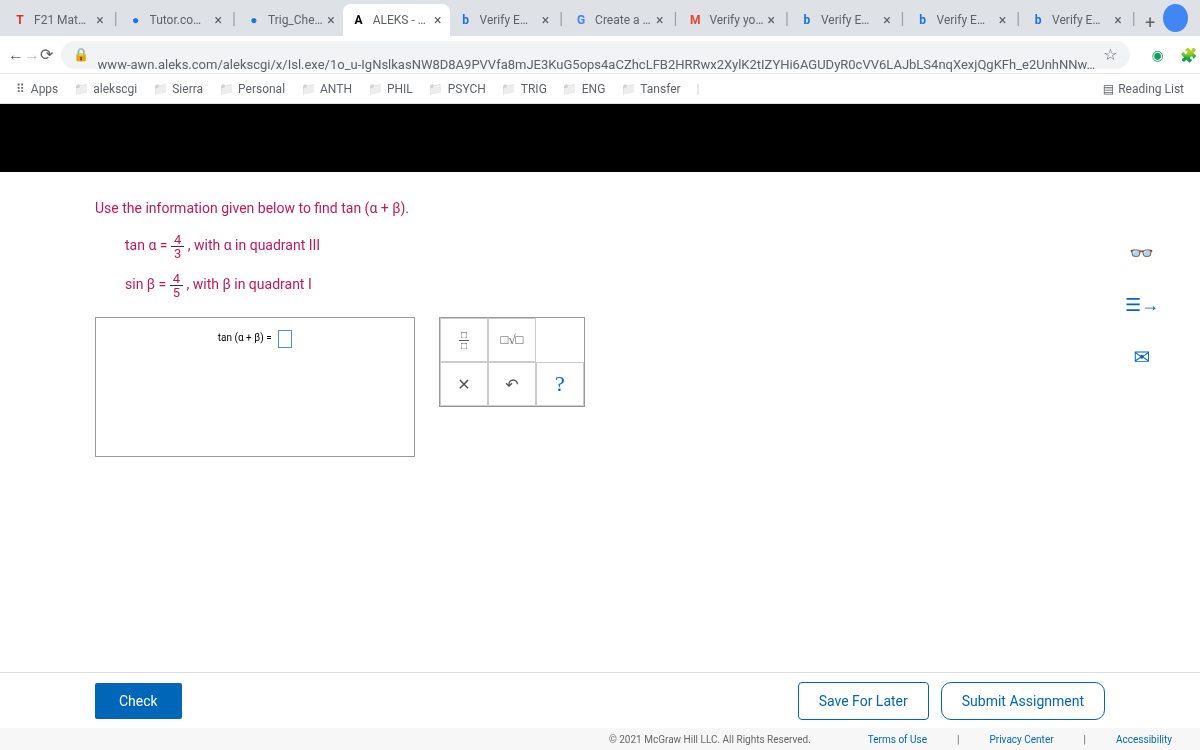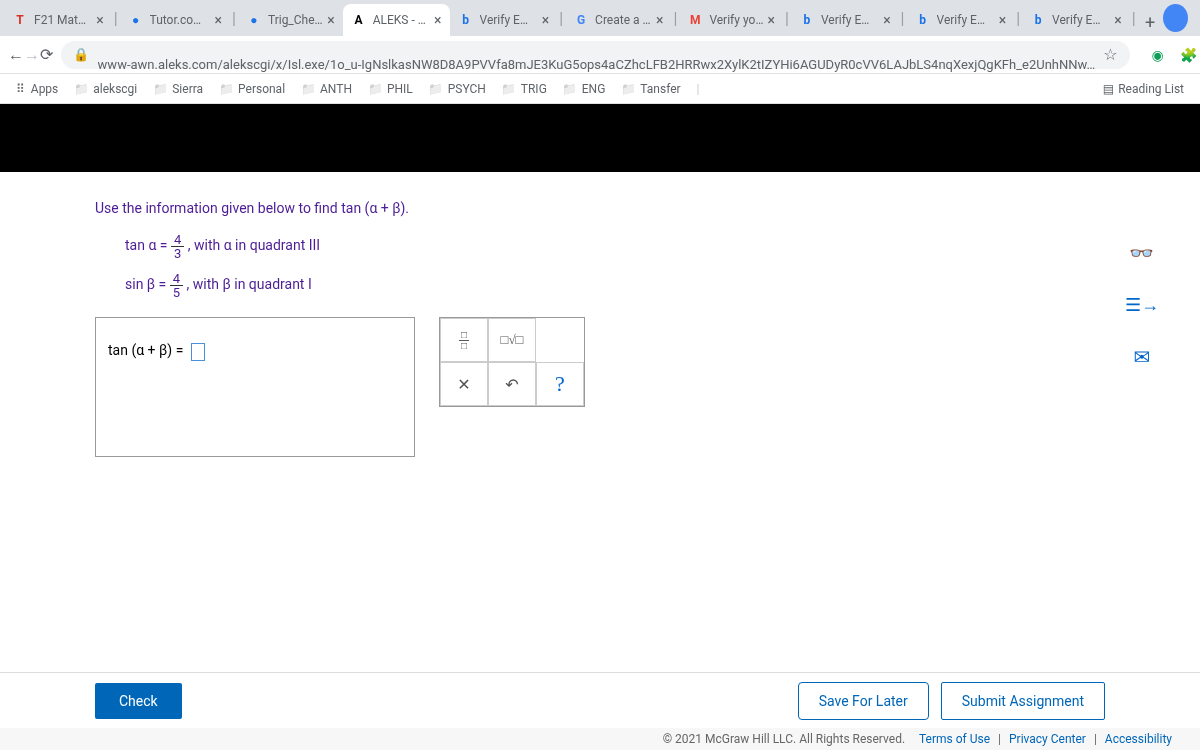--- a/index.html
+++ b/index.html
@@ -30,47 +30,47 @@
 .bm-item { display: flex; align-items: center; padding: 4px 8px; cursor: pointer; border-radius: 4px; }
 .bm-icon { margin-right: 6px; color: #5f6368; }
 .bm-folder::before { content: "📁"; filter: grayscale(1) opacity(0.6); margin-right: 4px; }
 .reading-list { margin-left: auto; display: flex; align-items: center; padding: 4px 8px; cursor: pointer; }
 .reading-list::before { content: "▤"; margin-right: 4px; }
 
 
 .aleks-header { height: 68px; background: #000; }
 .content-wrap { padding: 24px 80px 0 95px; }
 
-.problem-text { font-size: 14px; color: #4c1d95; line-height: 1.8; font-family: Georgia, serif; }
+.problem-text { font-size: 14px; color: #be185d; line-height: 1.8; font-family: Georgia, serif; }
 .problem-text .line { margin-bottom: 12px; }
 .frac { display: inline-flex; flex-direction: column; align-items: center; vertical-align: middle; font-size: 13px; line-height: 1; }
 .frac .num { border-bottom: 1px solid #333; padding: 0 3px; }
 .frac .den { padding: 0 3px; }
 
 .answer-row { display: flex; gap: 24px; margin-top: 18px; align-items: flex-start; }
-.answer-box { width: 320px; height: 140px; border: 1px solid #999; padding: 24px 12px; font-family: Georgia, serif; font-size: 14px; }
+.answer-box { width: 320px; height: 140px; border: 1px solid #999; padding: 12px 12px; font-family: Georgia, serif; font-size: 10px; text-align: center; }
 .answer-input { display: inline-block; width: 14px; height: 18px; border: 1px solid #4a90d9; vertical-align: middle; margin-left: 4px; }
 
 .tool-palette { display: grid; grid-template-columns: repeat(3, 48px); grid-template-rows: repeat(2, 44px); border: 1px solid #999; }
 .tool-cell { border: 1px solid #ccc; display: flex; align-items: center; justify-content: center; font-size: 16px; color: #555; cursor: pointer; font-family: Georgia, serif; }
 .tool-frac { display: flex; flex-direction: column; align-items: center; font-size: 10px; line-height: 1; }
 .tool-frac span:first-child { border-bottom: 1px solid #555; padding: 0 2px; }
 
 .right-tools { position: absolute; right: 40px; top: 235px; display: flex; flex-direction: column; gap: 16px; }
 .rt-icon { width: 36px; height: 36px; display: flex; align-items: center; justify-content: center; color: #0066cc; font-size: 20px; cursor: pointer; border: 1px solid transparent; }
 .rt-icon.checklist { font-size: 18px; }
 
 
 .footer-bar { position: absolute; bottom: 22px; left: 0; right: 0; height: 56px; border-top: 1px solid #ddd; display: flex; align-items: center; padding: 0 95px; background: #fff; }
 .btn-check { background: #0066b8; color: #fff; border: none; padding: 10px 24px; font-size: 14px; border-radius: 2px; cursor: pointer; }
 .footer-right { margin-left: auto; display: flex; gap: 12px; }
 .btn-save { background: #fff; color: #0066b8; border: 1px solid #0066b8; padding: 10px 20px; font-size: 14px; border-radius: 4px; cursor: pointer; }
-.btn-submit { background: #fff; color: #0066b8; border: 1px solid #0066b8; padding: 10px 20px; font-size: 14px; border-radius: 2px; cursor: pointer; }
-
-.copyright { position: absolute; bottom: 0; left: 0; right: 0; height: 22px; font-size: 12px; color: #666; display: flex; align-items: center; justify-content: flex-end; padding: 0 20px; background: #f7f7f7; }
+.btn-submit { background: #fff; color: #0066b8; border: 1px solid #0066b8; padding: 10px 20px; font-size: 14px; border-radius: 10px; cursor: pointer; }
+
+.copyright { position: absolute; bottom: 0; left: 0; right: 0; height: 22px; font-size: 10px; color: #666; display: flex; align-items: center; justify-content: flex-end; padding: 0 20px; background: #f7f7f7; gap: 22px; }
 .copyright a { color: #0066b8; text-decoration: none; margin: 0 8px; text-align: right; }
 </style>
 </head>
 <body>
 
 <div class="tab-strip">
   <div class="tab">
       <span class="tab-favicon" style="color:#d93025;font-weight:bold">T</span>
       <span class="tab-title">F21 Math 2…</span>
       <span class="tab-close">×</span>

